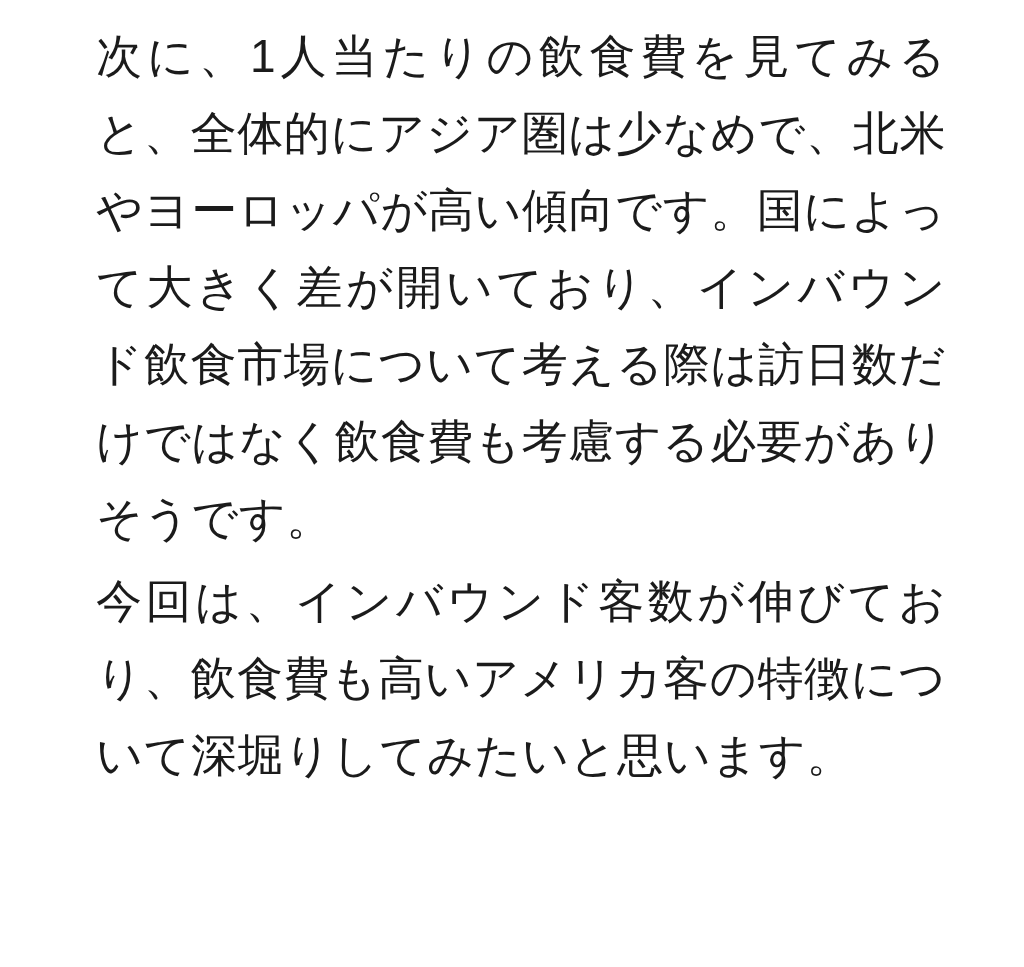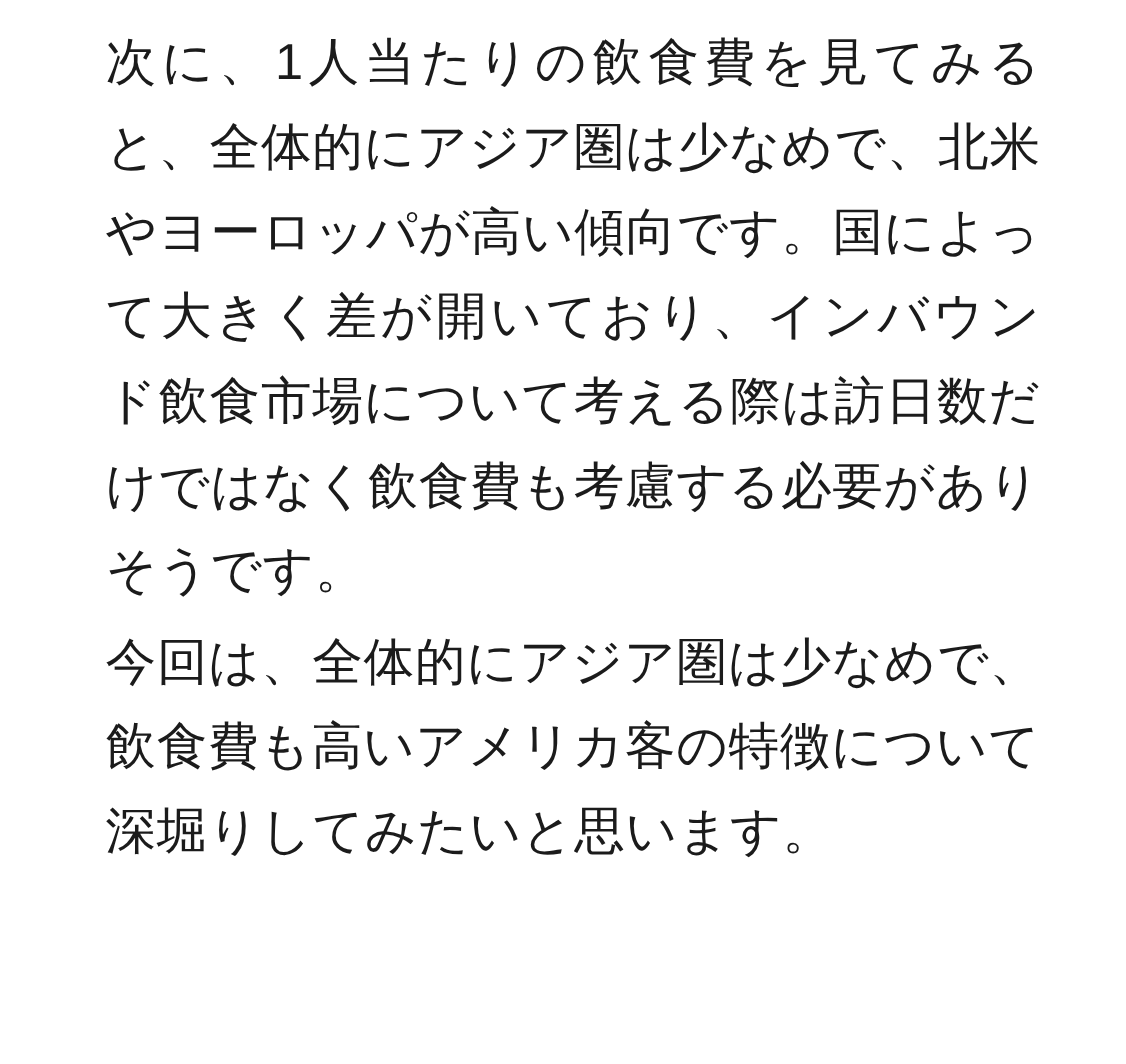--- a/index.html
+++ b/index.html
@@ -38,15 +38,15 @@
   .para:last-child {
     margin-bottom: 0;
   }
 </style>
 </head>
 <body>
 
 <div class="page">
   <div class="article-body">
     <p class="para">次に、1人当たりの飲食費を見てみると、全体的にアジア圏は少なめで、北米やヨーロッパが高い傾向です。国によって大きく差が開いており、インバウンド飲食市場について考える際は訪日数だけではなく飲食費も考慮する必要がありそうです。</p>
-    <p class="para">今回は、全体的にアジア圏は少なめで、飲食費も高いアメリカ客の特徴について深堀りしてみたいと思います。</p>
+    <p class="para">今回は、インバウンド客数が伸びており、飲食費も高いアメリカ客の特徴について深堀りしてみたいと思います。</p>
   </div>
 </div>
 
 </body></html>

